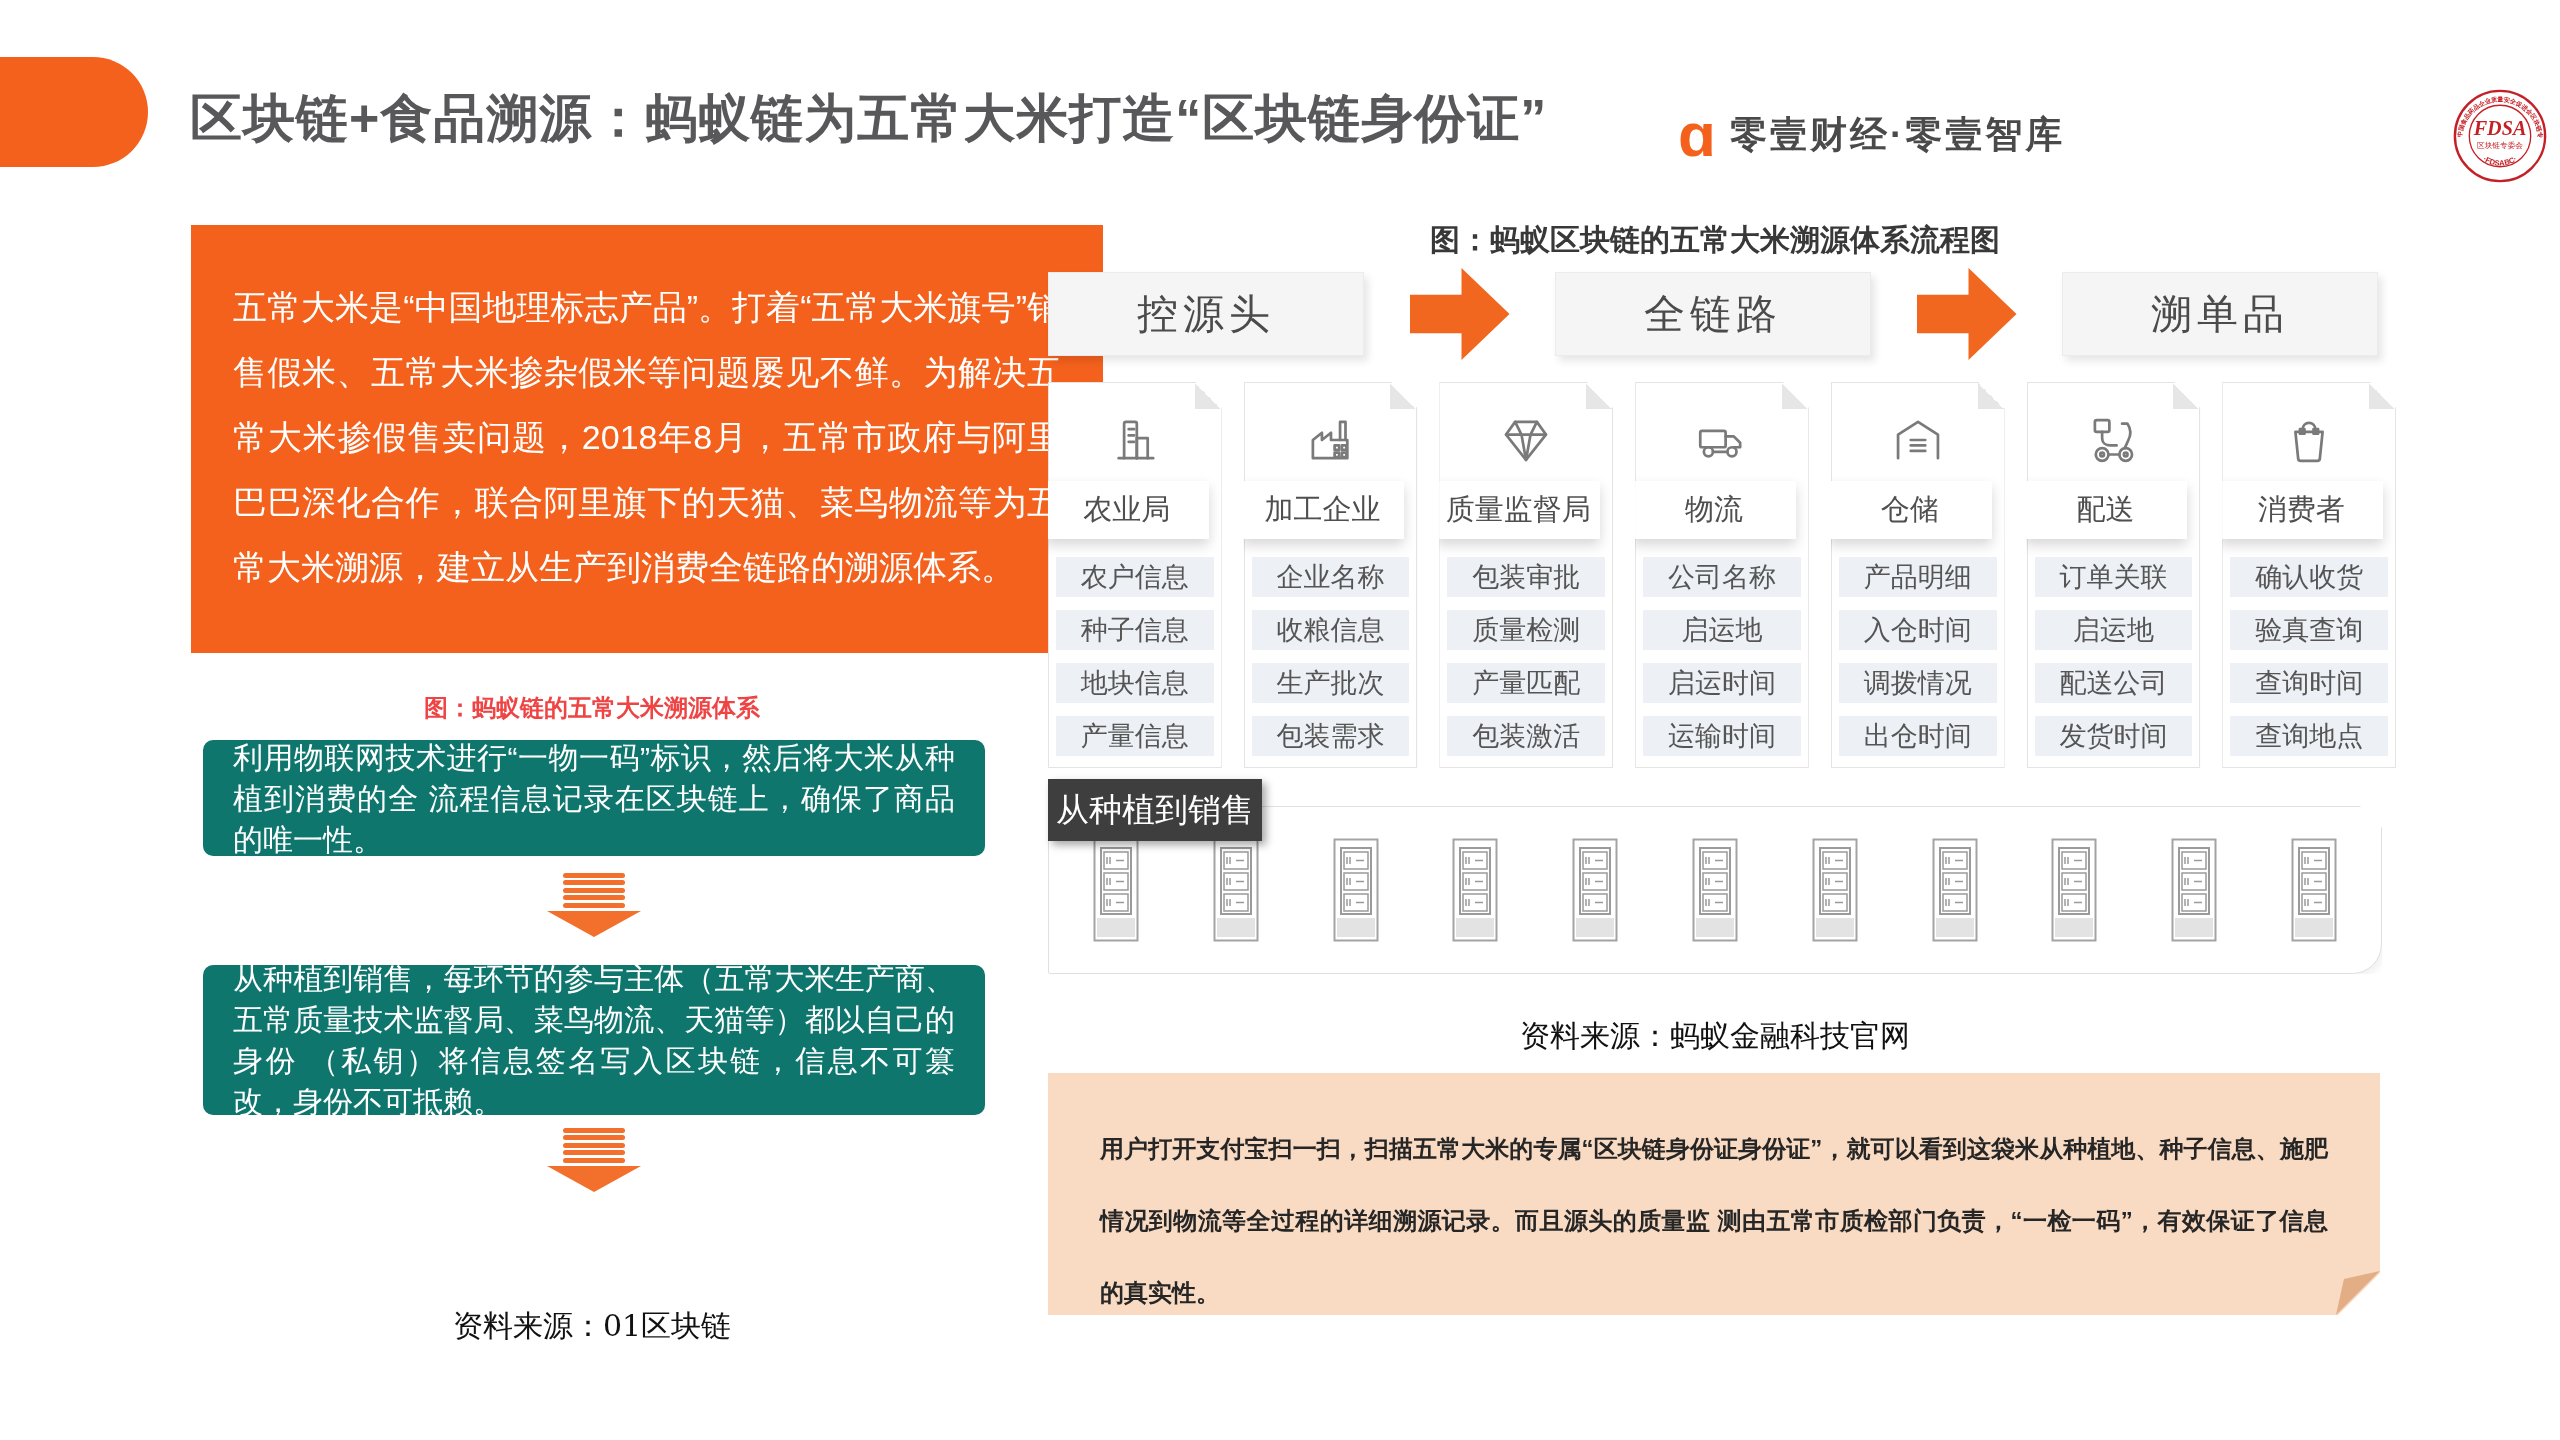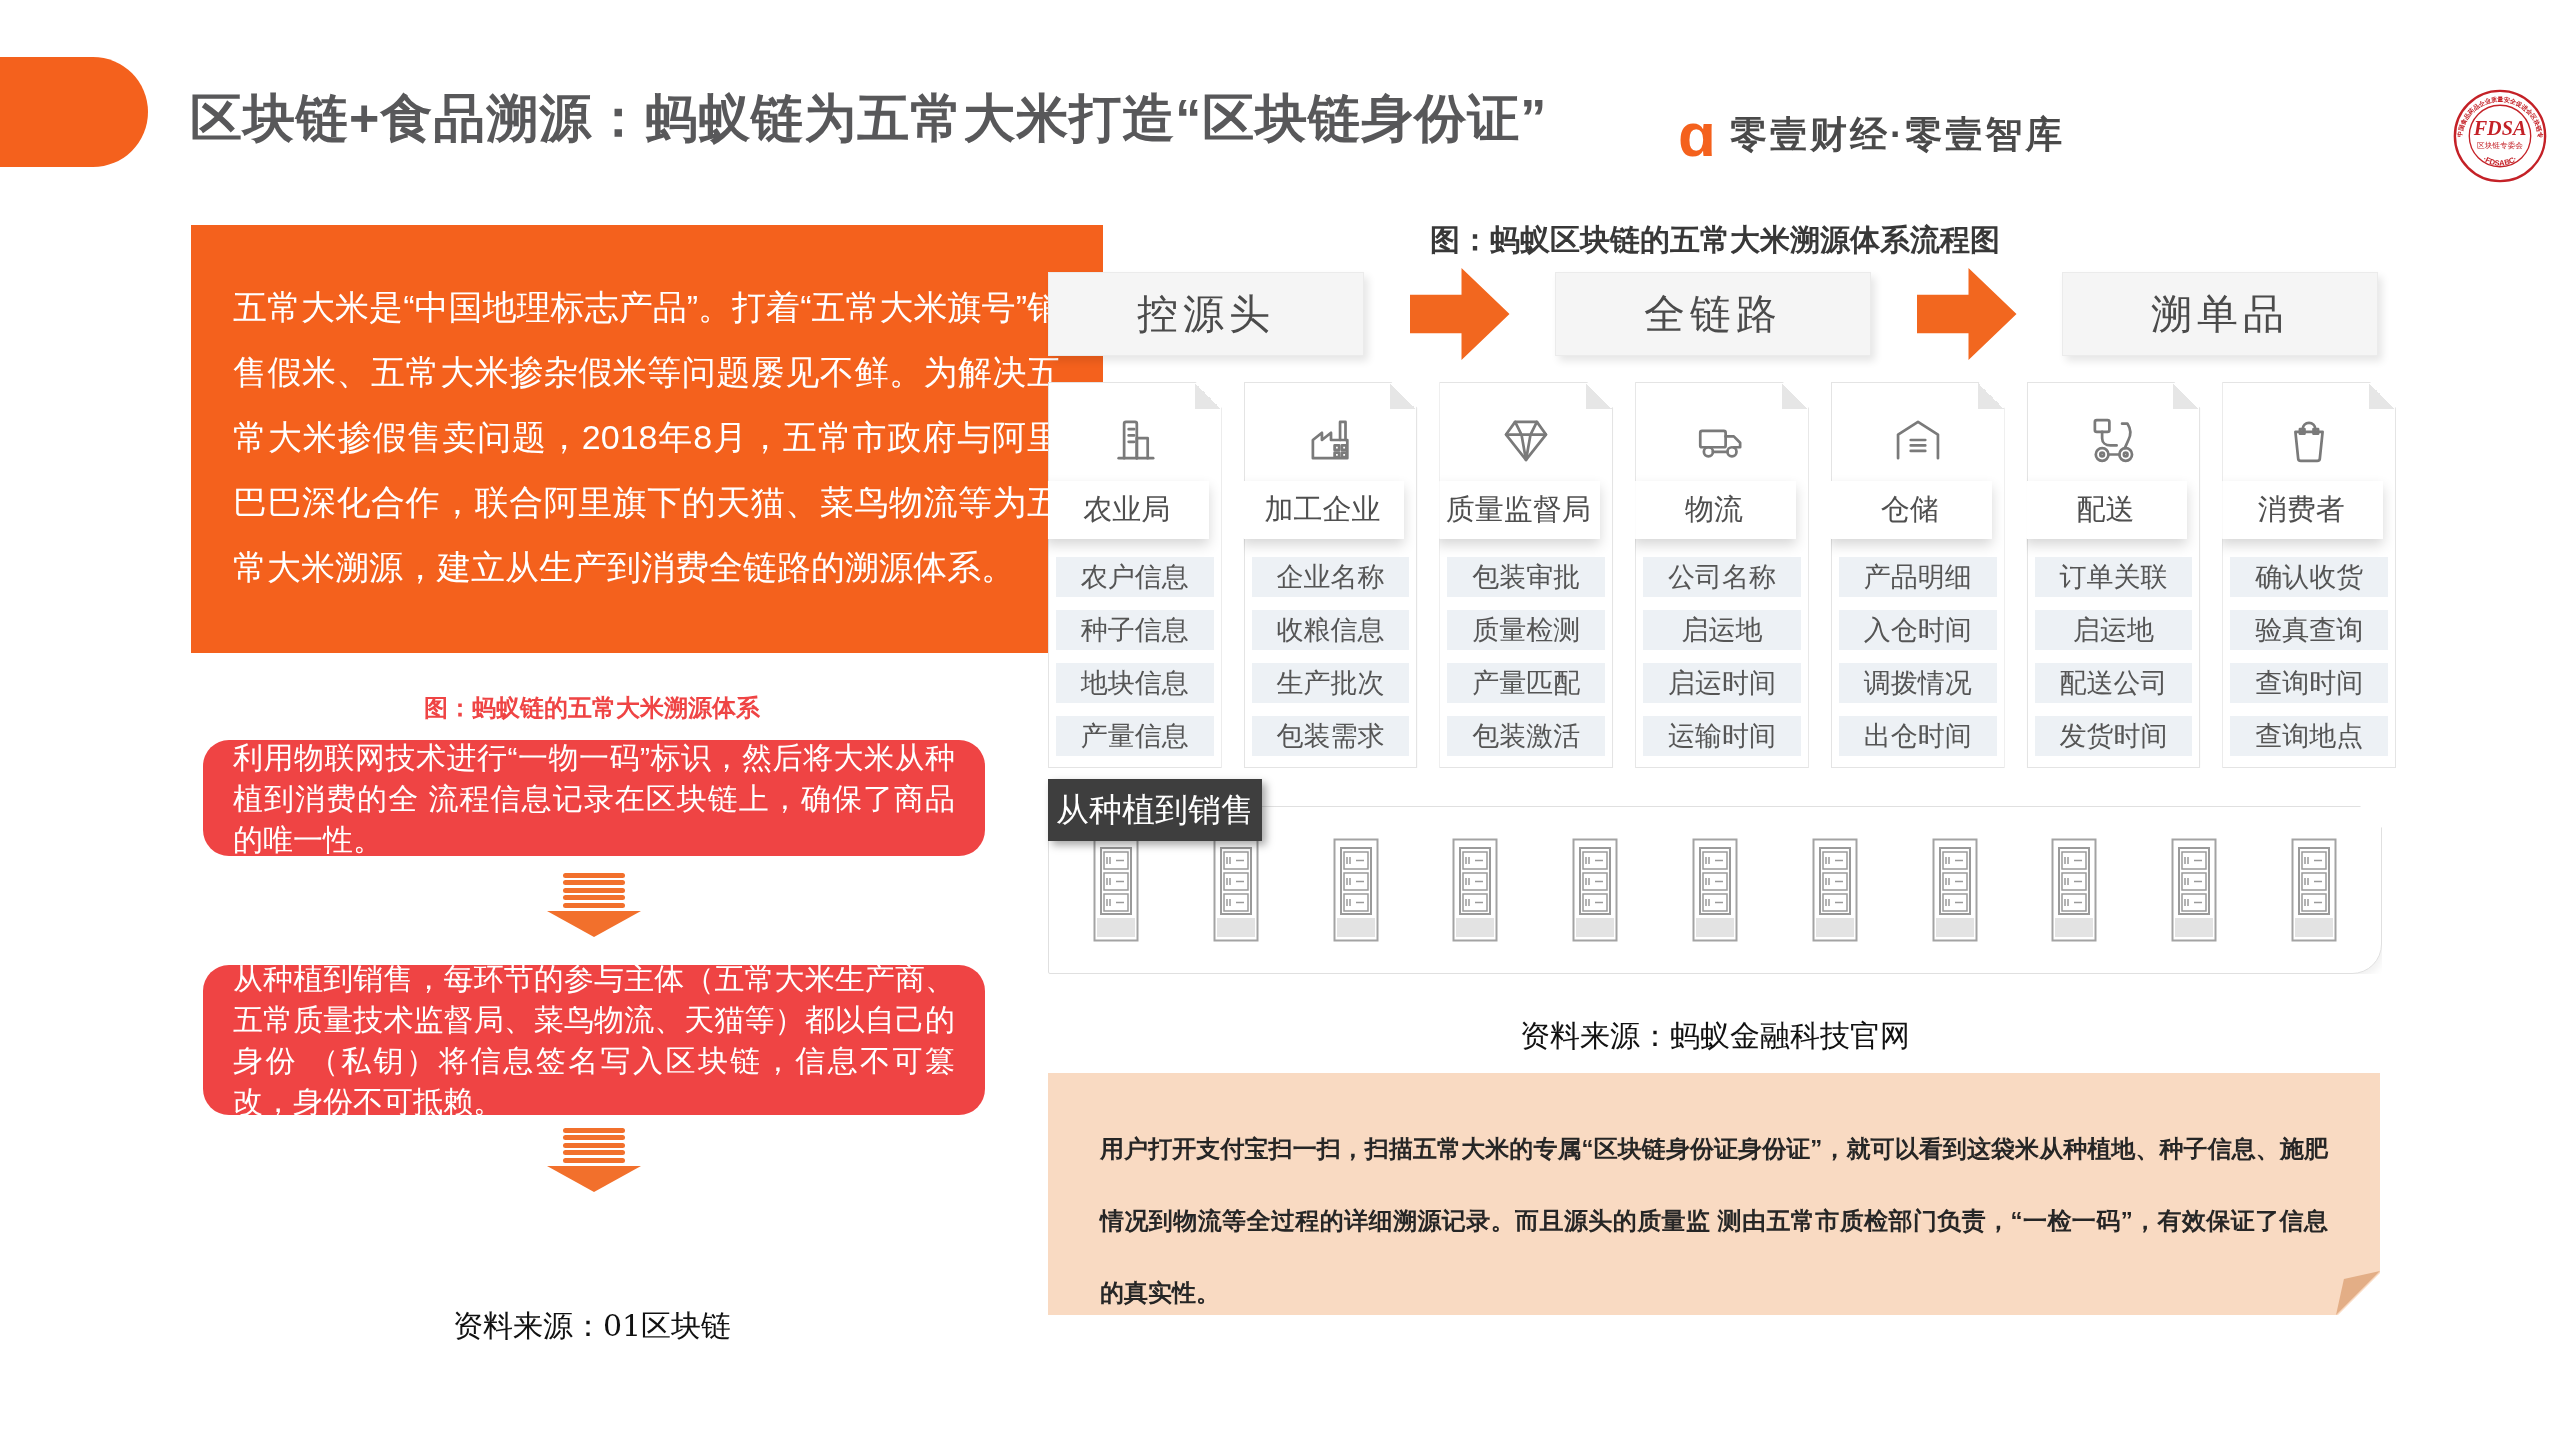--- a/index.html
+++ b/index.html
@@ -21,21 +21,21 @@
   .cida-cn{font-size:26px;font-weight:bold;letter-spacing:7px;}
   .cida-en{font-size:15px;margin-top:4px;white-space:nowrap;}
   .seal{position:absolute;left:2452px;top:88px;width:96px;height:96px;}
   
   .intro-box{position:absolute;left:191px;top:225px;width:912px;height:428px;background:#F4611D;
              box-sizing:border-box;padding:50px 42px;color:#fff;font-size:34px;line-height:65px;
              text-align:justify;}
   .left-caption{position:absolute;left:191px;top:692px;width:802px;text-align:center;
                 font-size:24px;font-weight:bold;color:#ef4444;}
   .steps-wrap{position:absolute;left:203px;top:740px;width:782px;height:566px;}
-  .step-box{position:absolute;left:0;width:782px;background:#ef4444;border-radius:26px;color:#fff;
+  .step-box{position:absolute;left:0;width:782px;background:#0f766e;border-radius:10px;color:#fff;
             font-size:30px;line-height:41px;box-sizing:border-box;padding:0 30px;display:flex;
             align-items:center;text-align:justify;}
   .sb0{top:0;height:116px;}
   .sb1{top:225px;height:150px;}
   .sb2{top:450px;height:116px;}
   .striped-arrow{position:absolute;left:0;width:782px;display:flex;flex-direction:column;align-items:center;}
   .sa0{top:130px;}
   .sa1{top:385px;}
   .striped-arrow .bar{display:block;width:62px;height:5px;border-radius:3px;background:#F2702C;margin-top:2.5px;}
   .striped-arrow .tri{display:block;width:0;height:0;margin-top:3px;

